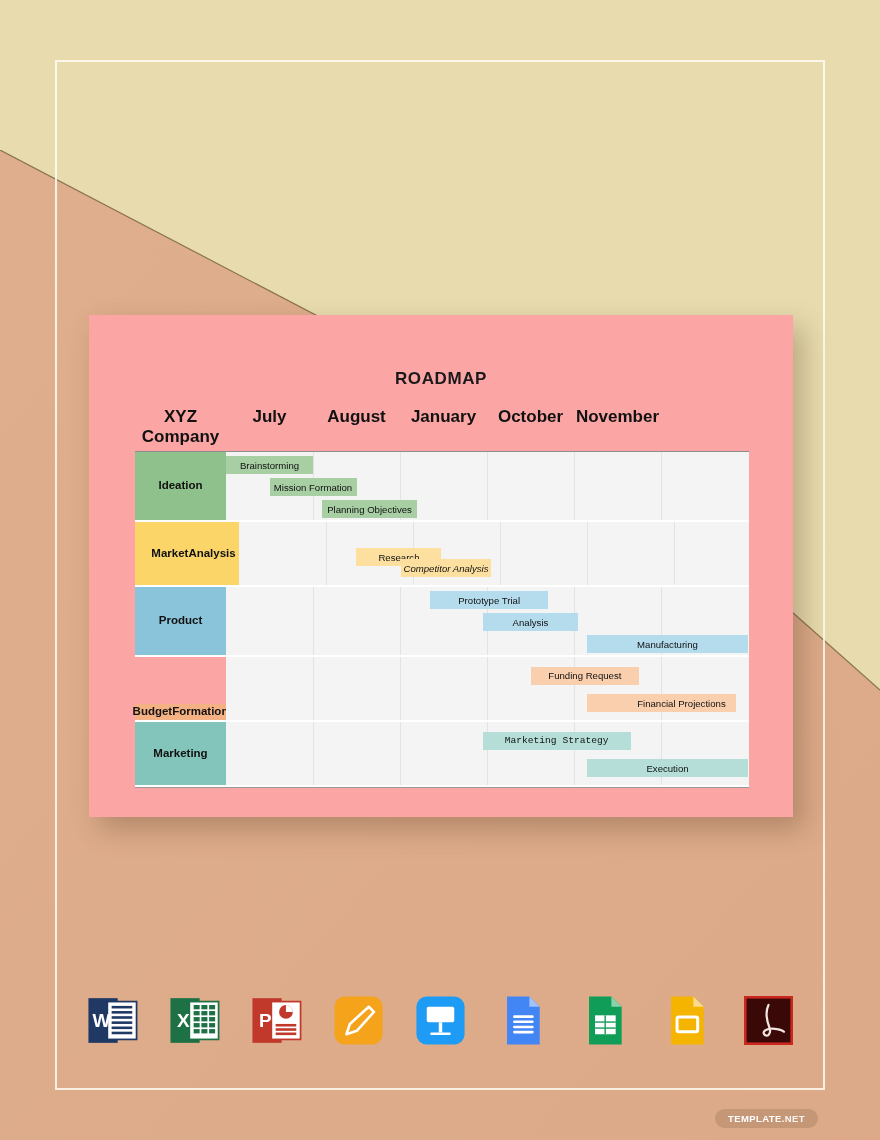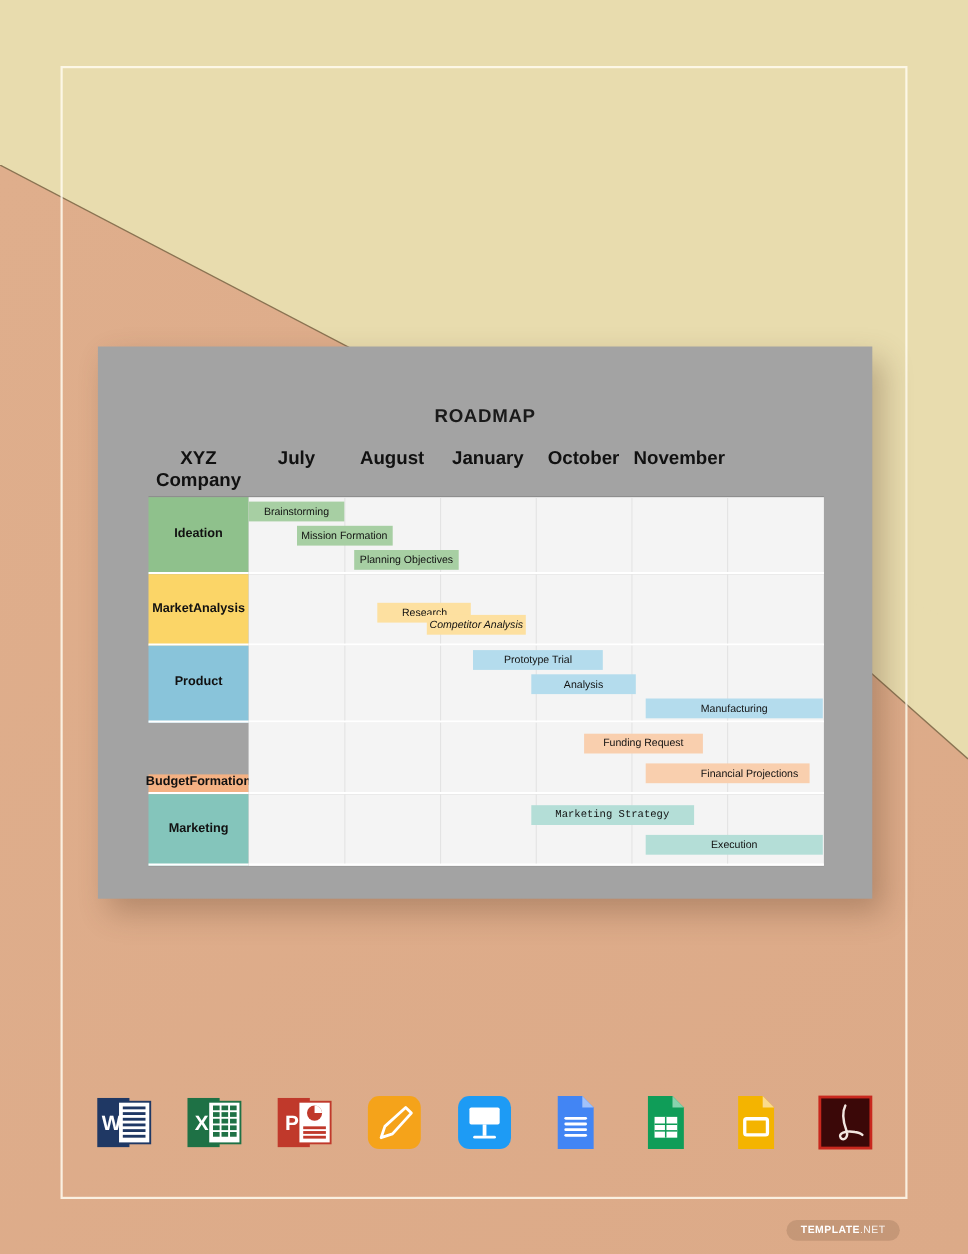--- a/index.html
+++ b/index.html
@@ -28,21 +28,21 @@
     pointer-events:none;
   }
   
   .frame{
     position:absolute;left:55px;top:60px;right:55px;bottom:50px;
     border:2px solid rgba(255,252,240,.85);
   }
   
   #card{
     position:absolute;left:89px;top:315px;width:704px;height:502px;
-    background:#a3a3a3;
+    background:#fca5a5;
     box-shadow:10px 12px 26px rgba(90,60,40,.33);
   }
   
   .rm-title{
     text-align:center;font-size:17px;font-weight:bold;color:#1a1a1a;
     letter-spacing:.6px;margin-top:54px;
   }
   .rm-wrap{position:relative;margin:18px 0 0 46px;width:614px;}
   .hdr{display:flex;border-bottom:1.5px solid #8c8c8c;padding-bottom:4px;}
   .hdr .h-cell{font-size:17px;font-weight:bold;color:#111;text-align:center;}
@@ -70,21 +70,21 @@
     position:absolute;left:0;top:985px;width:880px;height:70px;
     display:flex;align-items:center;justify-content:center;gap:27px;
   }
   .appicon{width:55px;height:55px;position:relative;}
   
   #wm{
     position:absolute;right:62px;bottom:12px;
     background:rgba(168,128,100,.45);border-radius:11px;
     padding:4px 13px;color:#fff;font-size:9.5px;font-weight:bold;letter-spacing:.4px;
   }
-  #wm .net{font-weight:normal;opacity:.9;}
+  #wm .net{font-weight:bold;opacity:.9;}
 </style>
 </head>
 <body>
 
 <div id="bg">
   <div class="bg-base"></div>
   <div class="tri-left"></div>
   <div class="tri-right-cream"></div>
   <svg class="diag-line" width="880" height="560">
     <line x1="0" y1="0" x2="660" y2="345" stroke="#8a7352" stroke-width="1.2"></line>
@@ -123,21 +123,21 @@
             </div>
             <div class="bar" style="background: rgb(167, 207, 163); left: 43.5px; width: 87px; top: 26px;">
               <span>Mission Formation</span>
             </div>
             <div class="bar" style="background: rgb(167, 207, 163); left: 95.7px; width: 95.7px; top: 48px;">
               <span>Planning Objectives</span>
             </div>
           </div>
         </div>
         <div class="row" style="height: 65px;">
-          <div class="rowlabel" style="background: rgb(251, 213, 103);">
+          <div class="rowlabel" style="background: rgb(251, 213, 103); padding-left: 13px;">
             <span>Market</span>
             <br>
             <span>Analysis</span>
           </div>
           <div class="track">
             <div class="vline" style="left: 87px;"></div>
             <div class="vline" style="left: 174px;"></div>
             <div class="vline" style="left: 261px;"></div>
             <div class="vline" style="left: 348px;"></div>
             <div class="vline" style="left: 435px;"></div>

